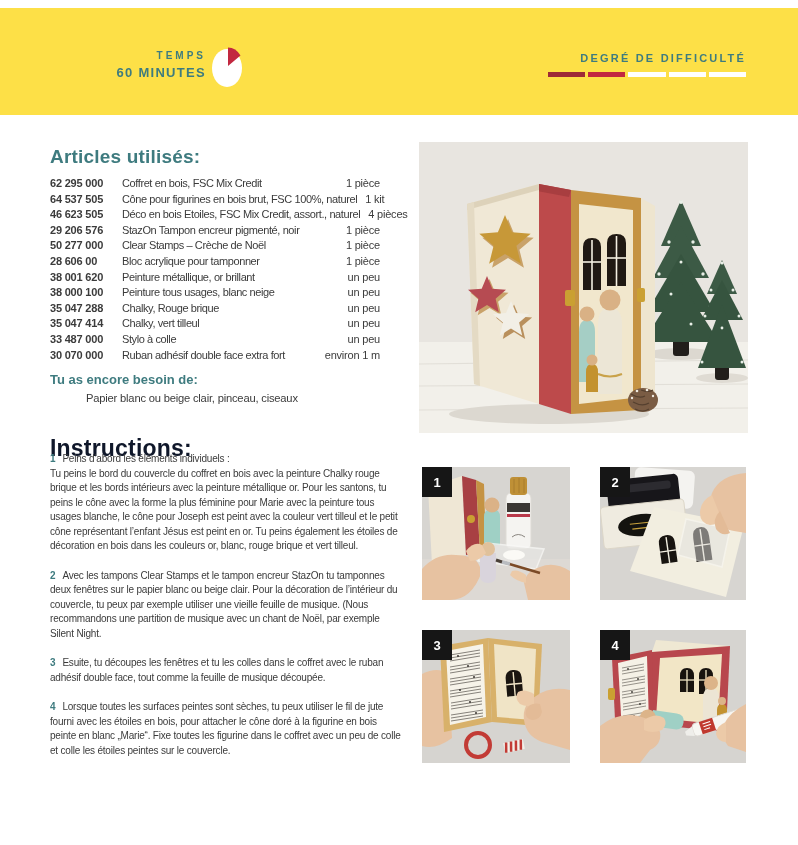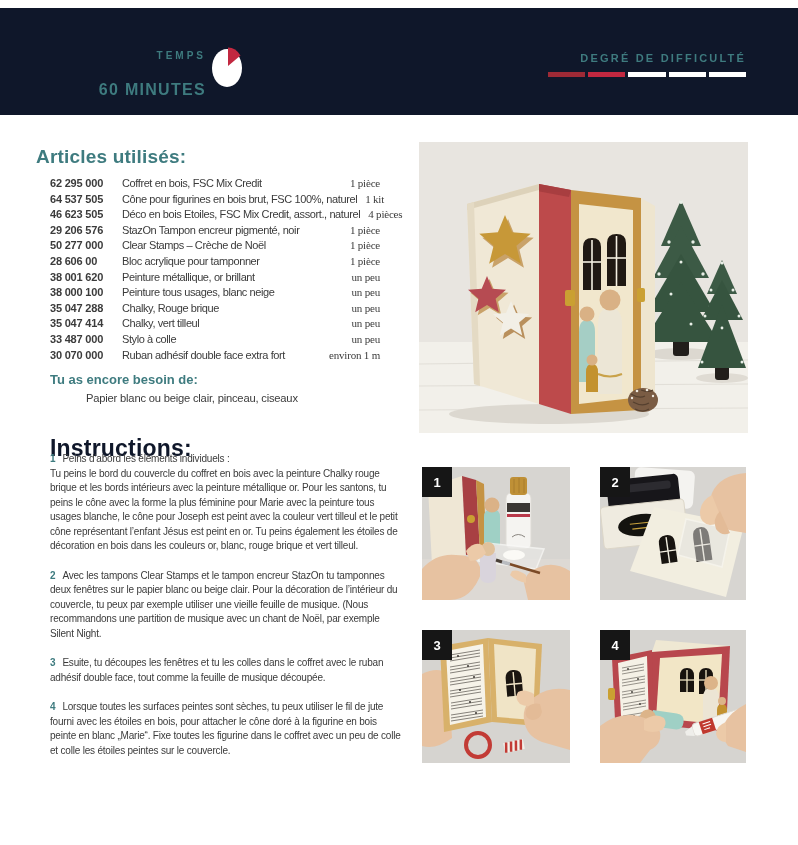--- a/index.html
+++ b/index.html
@@ -1,38 +1,38 @@
 <!DOCTYPE html>
 <html><head>
 <meta charset="utf-8">
 <style>
   html,body{margin:0;padding:0;background:#ffffff;}
   .page{position:relative;width:798px;height:845px;background:#ffffff;overflow:hidden;
         font-family:"Liberation Sans",sans-serif;color:#3b3b3b;}
 
   
-  .header-bar{position:absolute;left:0;top:8px;width:798px;height:107px;background:#0f172a;}
+  .header-bar{position:absolute;left:0;top:8px;width:798px;height:107px;background:#fde047;}
   .time-block{position:absolute;left:0;top:42px;width:206px;text-align:right;color:#3e7b7f;}
   .time-label{font-size:10px;font-weight:bold;letter-spacing:3px;}
-  .time-value{font-size:16px;font-weight:bold;letter-spacing:1.3px;margin-top:20px;}
+  .time-value{font-size:13px;font-weight:bold;letter-spacing:1.3px;margin-top:4px;}
   .timer-icon{position:absolute;left:211px;top:38px;}
   .difficulty-block{position:absolute;left:548px;top:44px;width:198px;color:#3e7b7f;}
   .diff-label{font-size:11px;font-weight:bold;letter-spacing:2.2px;white-space:nowrap;text-align:right;}
   .diff-bar{display:flex;gap:3px;margin-top:8px;height:5px;}
   .seg{flex:1;background:#ffffff;}
   .seg.filled{background:#c22840;}
   .seg.filled.first{background:#9e2a36;}
 
   
-  .articles-heading{position:absolute;left:36px;top:146px;font-size:19px;font-weight:bold;color:#3e7b7f;letter-spacing:.2px;}
+  .articles-heading{position:absolute;left:50px;top:146px;font-size:19px;font-weight:bold;color:#3e7b7f;letter-spacing:.2px;}
   .articles-table{position:absolute;left:50px;top:177px;width:330px;font-size:11px;letter-spacing:-.2px;}
   .art-row{display:flex;align-items:baseline;height:15.6px;white-space:nowrap;}
   .art-num{width:62px;flex:none;font-weight:bold;}
   .art-name{padding-left:10px;letter-spacing:-.4px;}
-  .art-qty{margin-left:auto;padding-left:8px;text-align:right;font-family:Liberation Serif, serif;}
+  .art-qty{margin-left:auto;padding-left:8px;text-align:right;}
 
   .also-block{position:absolute;left:50px;top:372px;width:345px;}
   .also-heading{color:#3e7b7f;font-weight:bold;font-size:13px;}
   .also-text{margin-top:5px;font-size:11.2px;letter-spacing:-.2px;margin-left:36px;}
 
   .instructions-heading{position:absolute;left:50px;top:435px;font-size:23px;font-weight:bold;color:#0f172a;letter-spacing:.2px;}
   .steps{position:absolute;left:50px;top:452px;width:352px;font-size:10px;line-height:14.5px;letter-spacing:-.2px;}
   .step{margin:0 0 15px 0;}
   .step-num{color:#3e7b7f;font-weight:bold;margin-right:7px;}
   .step-text{white-space:pre-line;}

